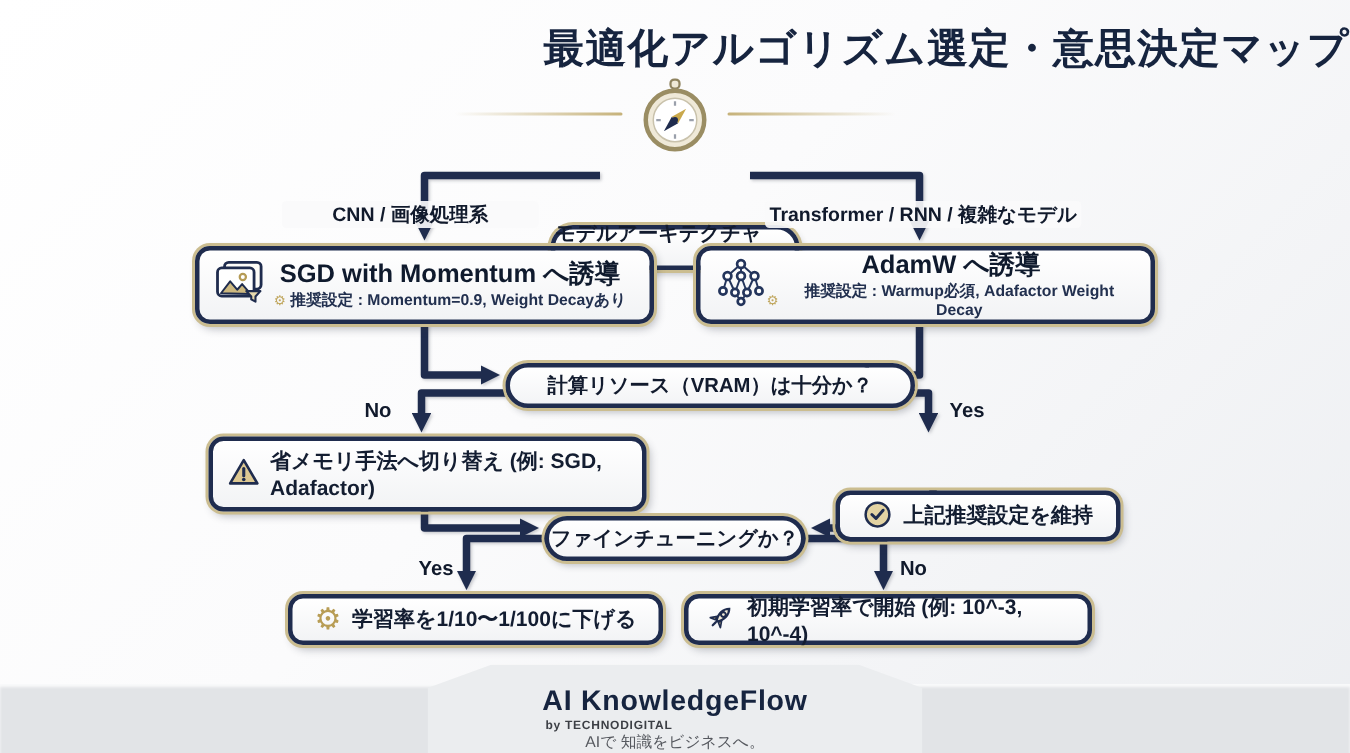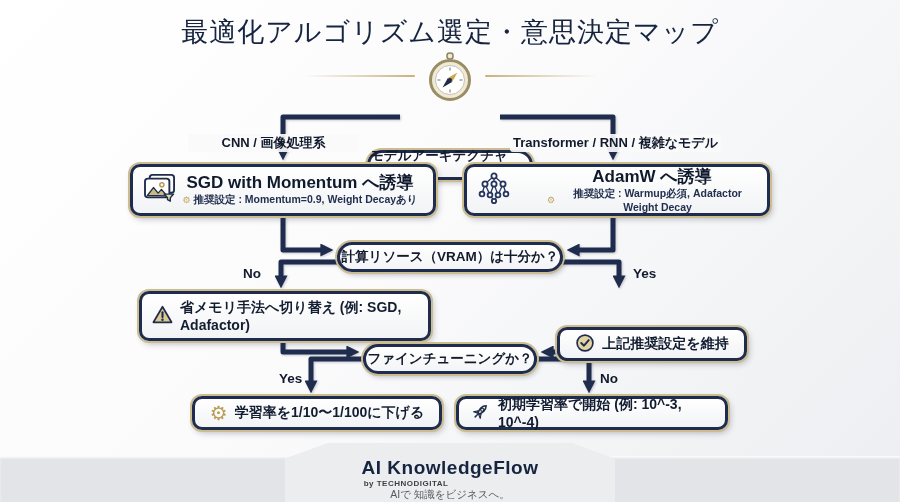--- a/index.html
+++ b/index.html
@@ -3,22 +3,22 @@
 <meta charset="utf-8">
 <style>
   html,body{margin:0;padding:0;}
   body{font-family:"Liberation Sans","DejaVu Sans",sans-serif;}
   #stage{
     position:relative;width:900px;height:502px;overflow:hidden;
     background:linear-gradient(135deg,#ffffff 0%,#fbfbfc 45%,#eceef1 100%);
   }
   
   .main-title{
-    position:absolute;top:14px;left:0;width:900px;text-align:center;
-    font-size:27px;font-weight:400;color:#16243f;letter-spacing:1px;
+    position:absolute;top:14px;left:0;width:900px;text-align:right;
+    font-size:27px;font-weight:700;color:#16243f;letter-spacing:1px;
   }
   
   .gold-line{position:absolute;height:2px;top:75px;border-radius:2px;}
   .gold-line.left{left:303px;width:112px;background:linear-gradient(to right,rgba(198,178,122,0),#c6b27a);}
   .gold-line.right{left:485px;width:112px;background:linear-gradient(to left,rgba(198,178,122,0),#c6b27a);}
   .compass-wrap{position:absolute;left:426px;top:51px;width:48px;height:52px;}
   
   svg.connectors{position:absolute;left:0;top:0;}
   .conn{stroke:#1f2c4e;stroke-width:5;fill:none;stroke-linejoin:round;}
   
@@ -125,21 +125,21 @@
     </span>
     <div class="txtcol">
       <div class="box-title">SGD with Momentum へ誘導</div>
       <div class="box-sub">
         <span class="ornament">⚙</span>
         <span>推奨設定 : Momentum=0.9, Weight Decayあり</span>
       </div>
     </div>
   </div>
 
-  <div class="box" style="left:464px;top:164px;width:306px;height:52px;gap:36px;">
+  <div class="box" style="left:464px;top:164px;width:306px;height:52px;">
     <span>
       <svg viewBox="0 0 34 34" width="34" height="34">
         <g stroke="#24355c" stroke-width="1.3">
           <line x1="17" y1="5" x2="8" y2="13"></line>
             <line x1="17" y1="5" x2="17" y2="13"></line>
             <line x1="17" y1="5" x2="26" y2="13"></line>
           <line x1="8" y1="13" x2="5" y2="23"></line>
             <line x1="8" y1="13" x2="13" y2="24"></line>
           <line x1="17" y1="13" x2="13" y2="24"></line>
             <line x1="17" y1="13" x2="21" y2="24"></line>
@@ -163,21 +163,21 @@
     </span>
     <div class="txtcol">
       <div class="box-title">AdamW へ誘導</div>
       <div class="box-sub">
         <span class="ornament">⚙</span>
         <span>推奨設定 : Warmup必須, Adafactor Weight Decay</span>
       </div>
     </div>
   </div>
 
-  <div class="pill" style="left:337px;top:242px;width:226px;height:30px;font-size:13.5px;">
+  <div class="pill" style="left:337px;top:242px;width:273px;height:30px;font-size:13.5px;">
     <span>計算リソース（VRAM）は十分か？</span>
   </div>
 
   <div class="yn-label" style="left:243px;top:266px;">No</div>
   <div class="yn-label" style="left:633px;top:266px;">Yes</div>
 
   <div class="box small-box" style="left:139px;top:291px;width:292px;height:50px;">
     <span>
       <svg viewBox="0 0 24 22" width="21" height="19">
         <path d="M12 2 L22.5 20 L1.5 20 Z" fill="#ddc892" stroke="#1f2c4e" stroke-width="2" stroke-linejoin="round"></path>

